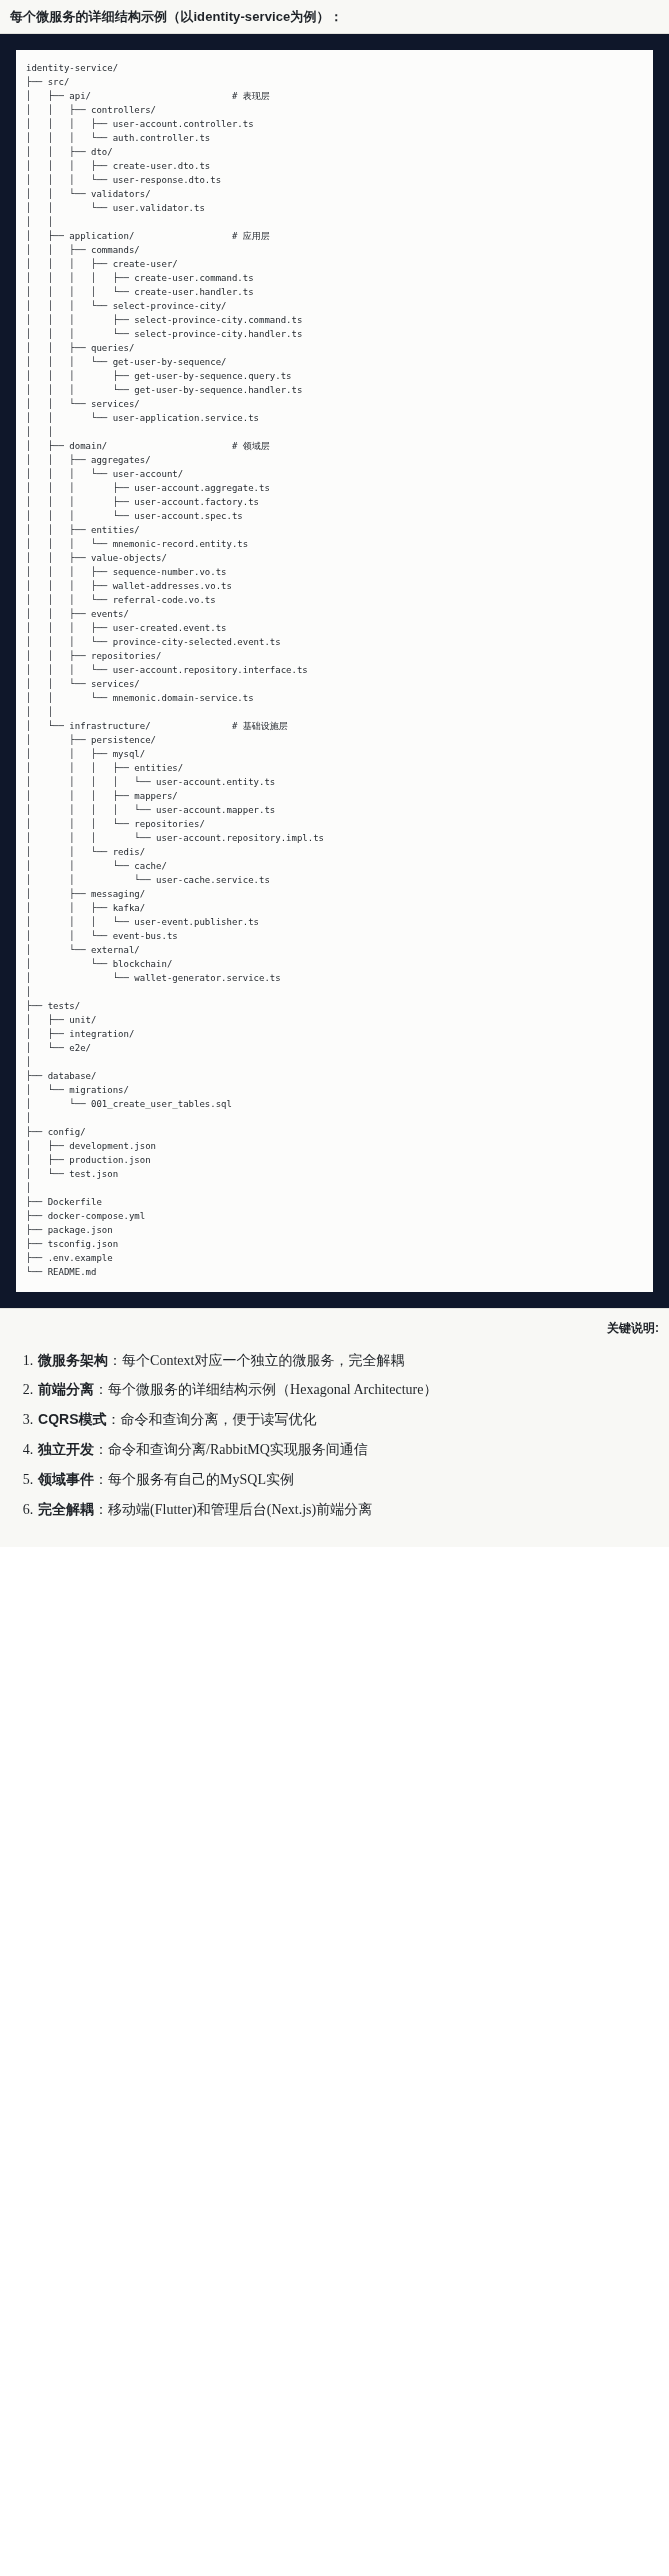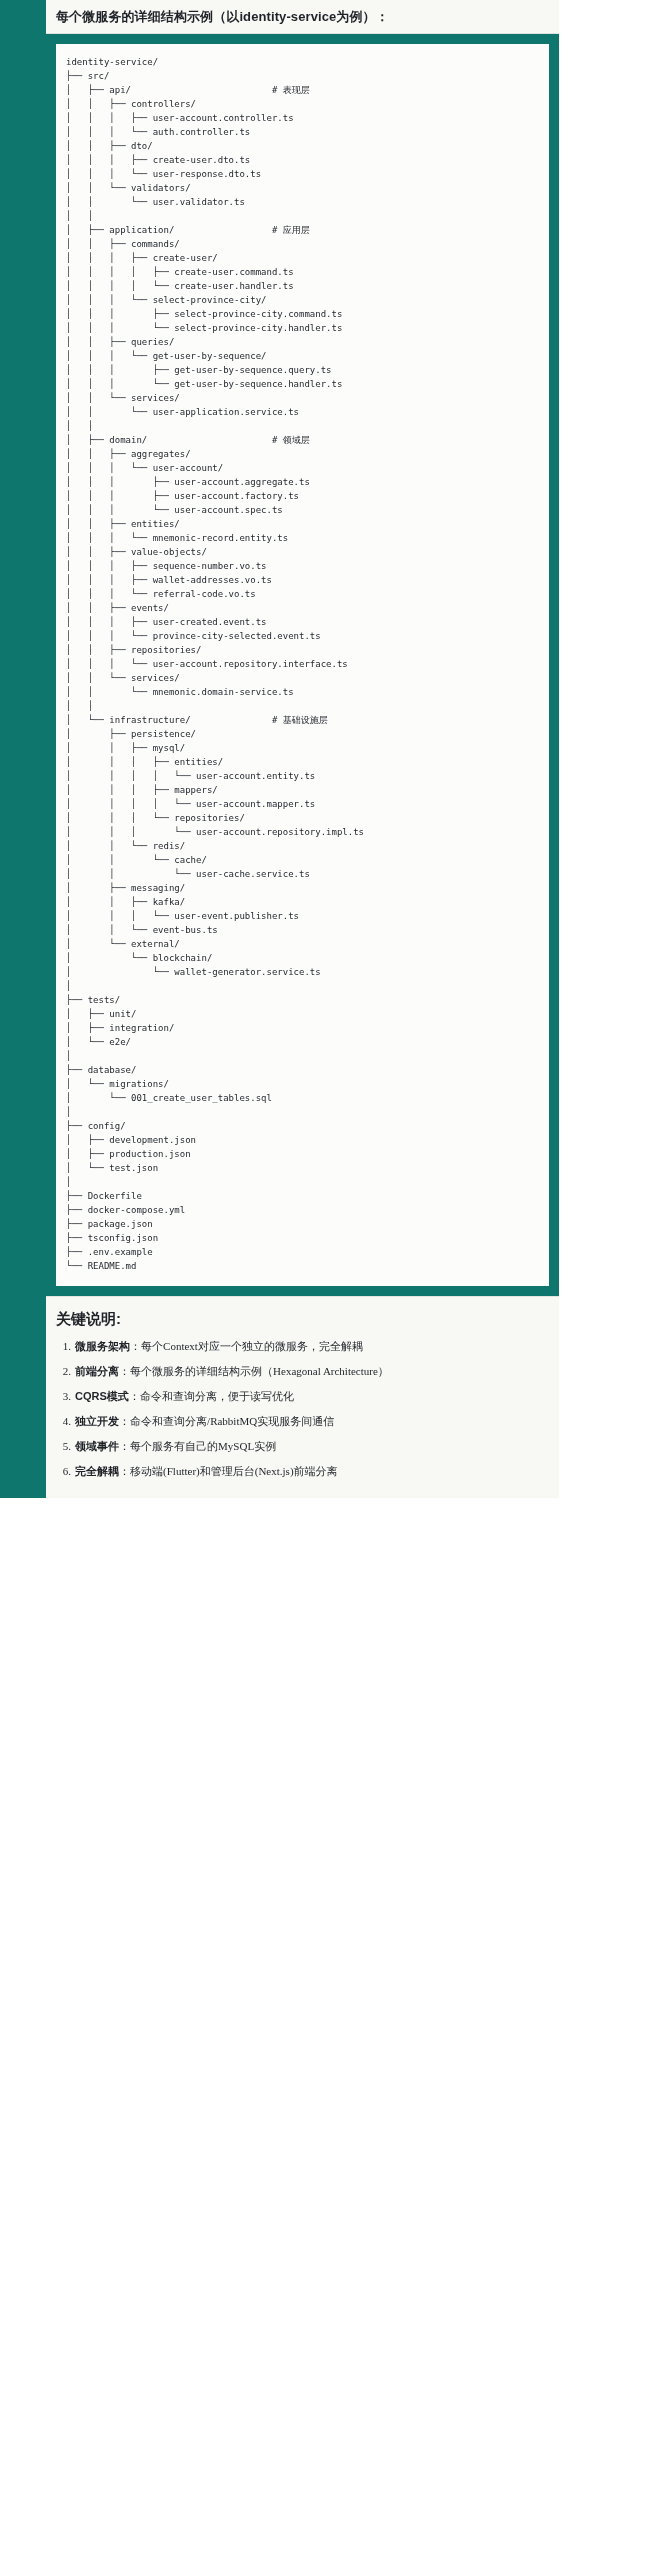--- a/index.html
+++ b/index.html
@@ -7,45 +7,44 @@
     padding: 0;
     background: #ffffff;
   }
   body {
     width: 669px;
     font-family: "Liberation Serif", "DejaVu Serif", serif;
     color: #1f2328;
     -webkit-font-smoothing: antialiased;
   }
   .page {
-    width: 559px;
+    width: 669px;
     box-sizing: border-box;
-    background: #0f766e;
-    padding-left: 46px;
+    background: #0f172a;
   }
 
   
   .doc-title {
     font-family: "Liberation Sans", "DejaVu Sans", sans-serif;
     font-weight: bold;
     font-size: 13px;
     line-height: 1.3;
     color: #1f2328;
     background: #f8f8f5;
     padding: 8.8px 10px 7.5px 10px;
     margin: 0;
     border-bottom: 0.6px solid #e2e2dd;
     letter-spacing: 0.1px;
   }
 
   
   .tree-block {
     background: #fcfcfb;
     padding: 11.3px 10px 12.5px 10px;
-    margin: 10px;
+    margin: 16px;
     overflow: hidden;
   }
   pre.tree {
     margin: 0;
     font-family: "DejaVu Sans Mono", "Liberation Mono", monospace;
     font-size: 9px;
     line-height: 14px;
     color: #24292f;
     white-space: pre;
     tab-size: 4;
@@ -60,30 +59,31 @@
   }
 
   
   .notes {
     background: #f8f8f5;
     padding: 11.3px 10px 13.8px 10px;
   }
   .notes-heading {
     font-family: "Liberation Sans", "DejaVu Sans", sans-serif;
     font-weight: bold;
-    font-size: 15px;
+    font-size: 12px;
     color: #1f2328;
     margin: 0 0 8.8px 0;
     line-height: 1.4;
+    text-align: right;
   }
   ol.note-list {
-    margin: 4px;
+    margin: 13px;
     padding: 0 0 0 13.8px;
     list-style: decimal;
-    font-size: 11px;
+    font-size: 14px;
     line-height: 1.55;
     color: #1f2328;
   }
   ol.note-list > li {
     margin: 0 0 8.1px 0;
     padding-left: 1.3px;
   }
   ol.note-list > li:last-child {
     margin-bottom: 0;
   }

